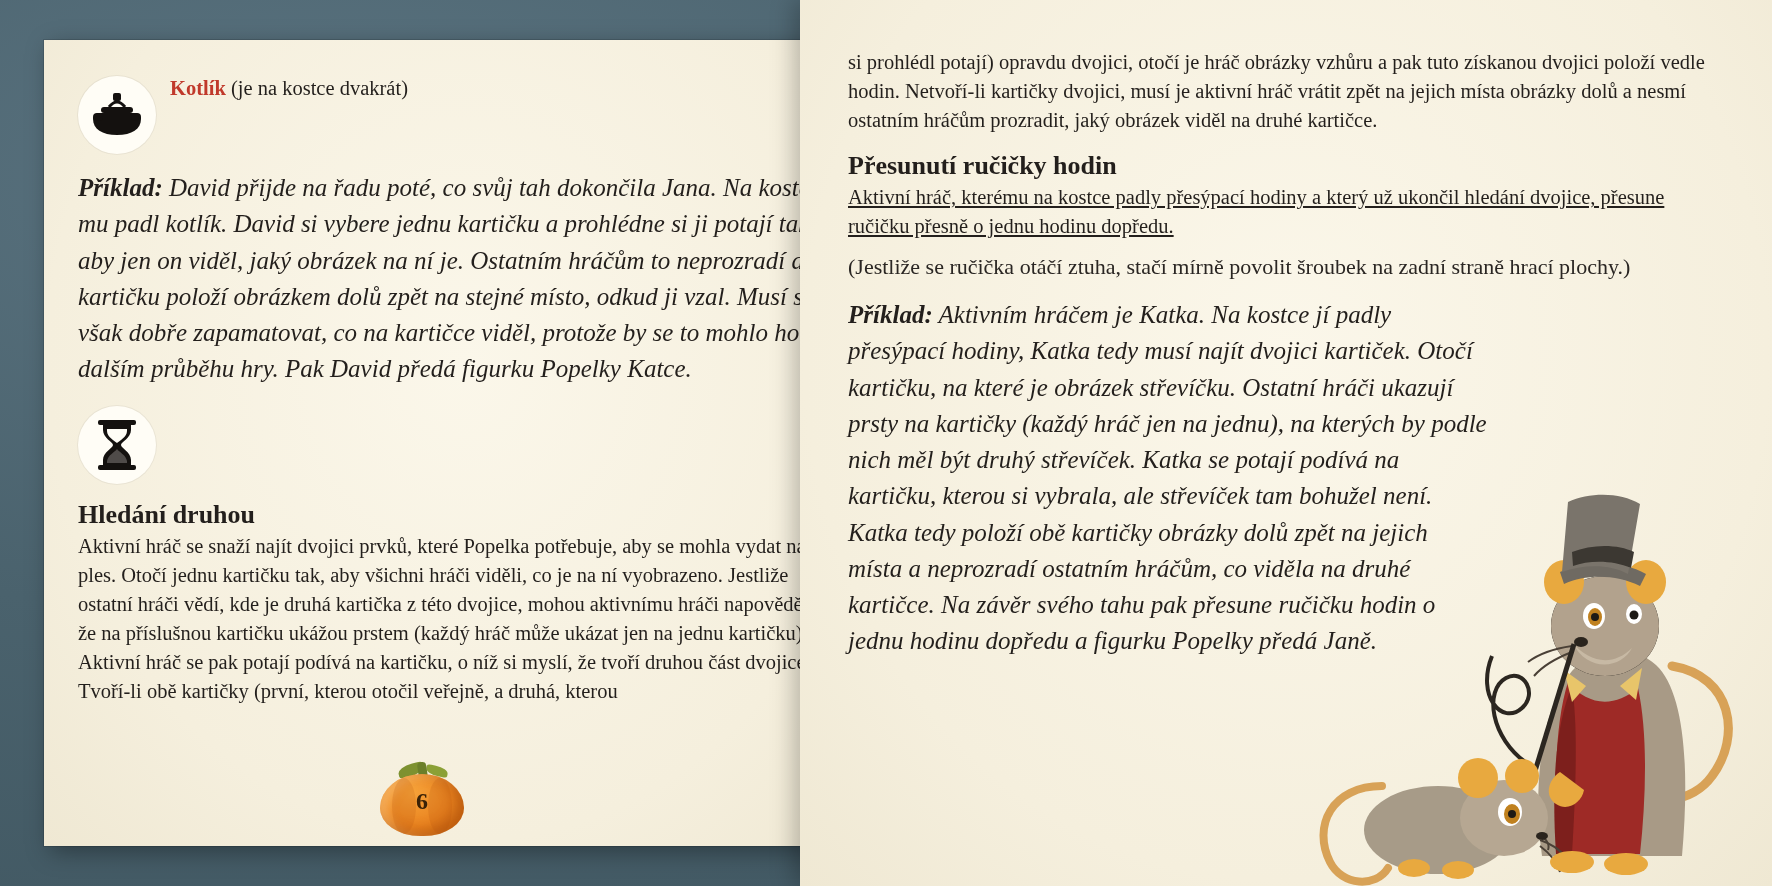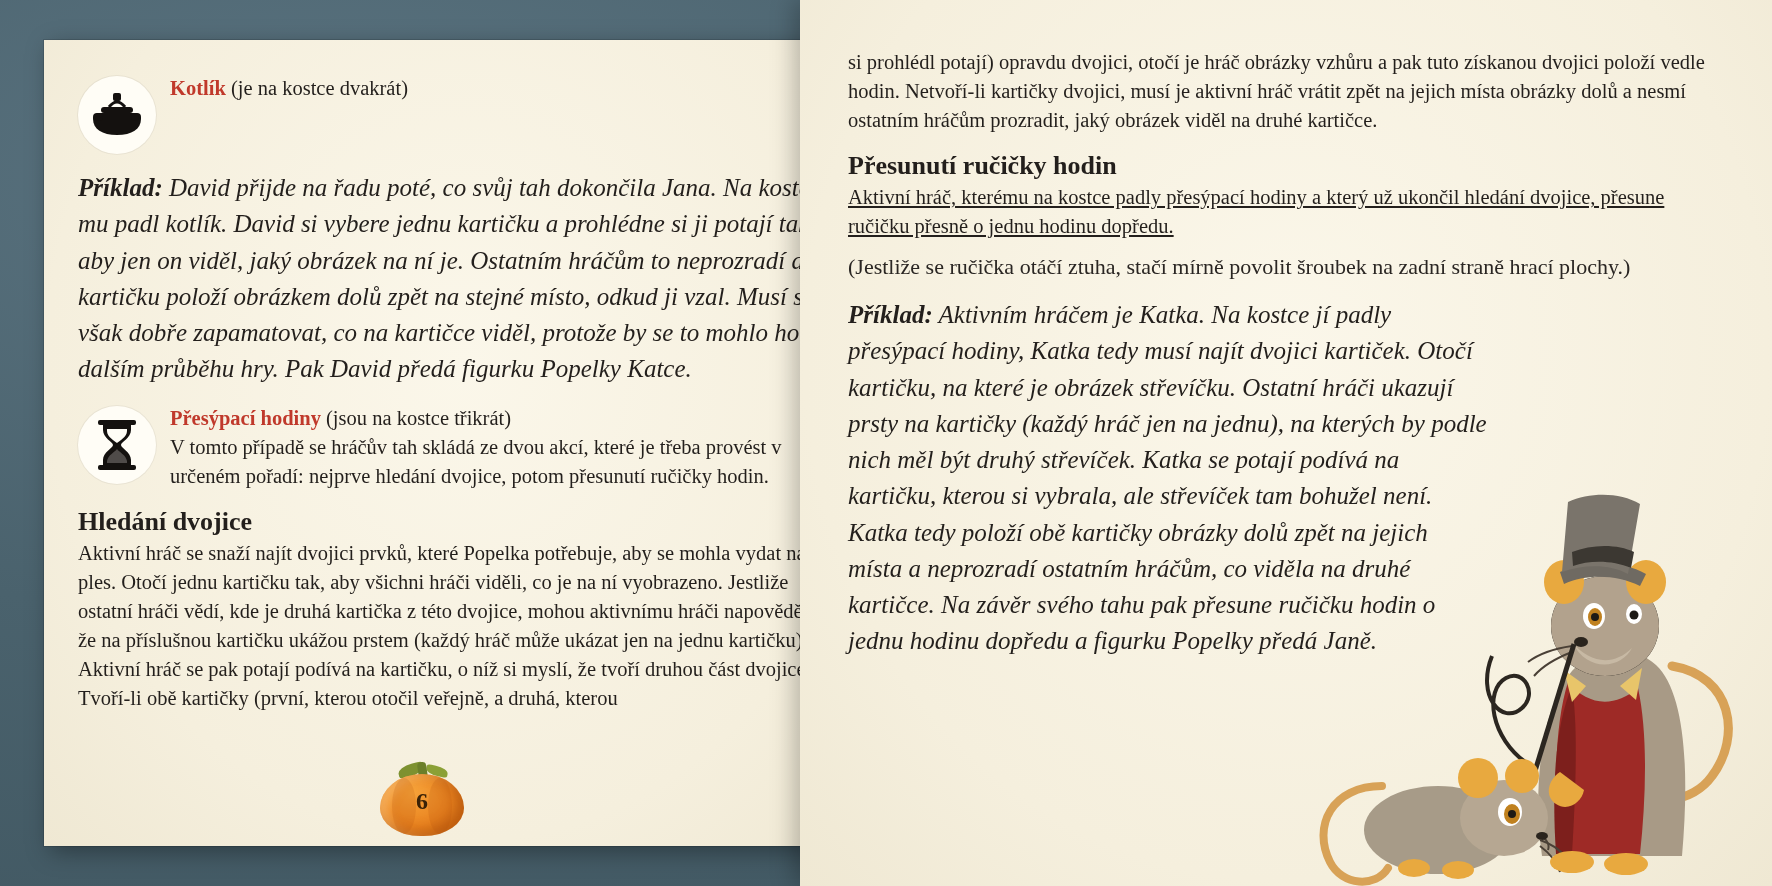--- a/index.html
+++ b/index.html
@@ -228,26 +228,23 @@
       <div class="icon-section block">
         <div class="icon-badge">
           <svg width="50" height="56" viewBox="0 0 50 56" aria-hidden="true">
             <rect x="6" y="3" width="38" height="5" rx="2" fill="#14110f"></rect>
             <rect x="6" y="48" width="38" height="5" rx="2" fill="#14110f"></rect>
             <path d="M11 8 h28 v5 c0 8-10 12-10 15s10 7 10 15v5 H11 v-5 c0-8 10-12 10-15s-10-7-10-15z" fill="#14110f"></path>
             <path d="M15 12 h20 v2 c0 6-8 10-10 12-2-2-10-6-10-12z" fill="#fffdf6"></path>
             <path d="M25 32 c2 3 9 6 10 12 v2 H15 v-2 c1-6 8-9 10-12z" fill="#fffdf6" opacity="0.25"></path>
           </svg>
         </div>
-        <div class="icon-text">
-          <p><span class="section-title">Přesýpací hodiny</span> <span class="section-note">(jsou na kostce třikrát)</span><br><span>V tomto případě se hráčův tah skládá ze dvou akcí, které je třeba provést v určeném pořadí: nejprve hledání dvojice, potom přesunutí ručičky hodin.</span></p>
-        </div>
       </div>
 
-      <h3 class="sub-head">Hledání dvojice</h3>
+      <h3 class="sub-head">Hledání druhou</h3>
       <p>Aktivní hráč se snaží najít dvojici prvků, které Popelka potřebuje, aby se mohla vydat na ples. Otočí jednu kartičku tak, aby všichni hráči viděli, co je na ní vyobrazeno. Jestliže ostatní hráči vědí, kde je druhá kartička z této dvojice, mohou aktivnímu hráči napovědět tak, že na příslušnou kartičku ukážou prstem (každý hráč může ukázat jen na jednu kartičku). Aktivní hráč se pak potají podívá na kartičku, o níž si myslí, že tvoří druhou část dvojice. Tvoří-li obě kartičky (první, kterou otočil veřejně, a druhá, kterou</p>
     </div>
 
     <div class="pumpkin pumpkin-left">
       <div class="leaf"></div>
       <div class="leaf2"></div>
       <div class="stem"></div>
       <div class="body"></div>
       <div class="rib l"></div>
       <div class="rib r"></div>

